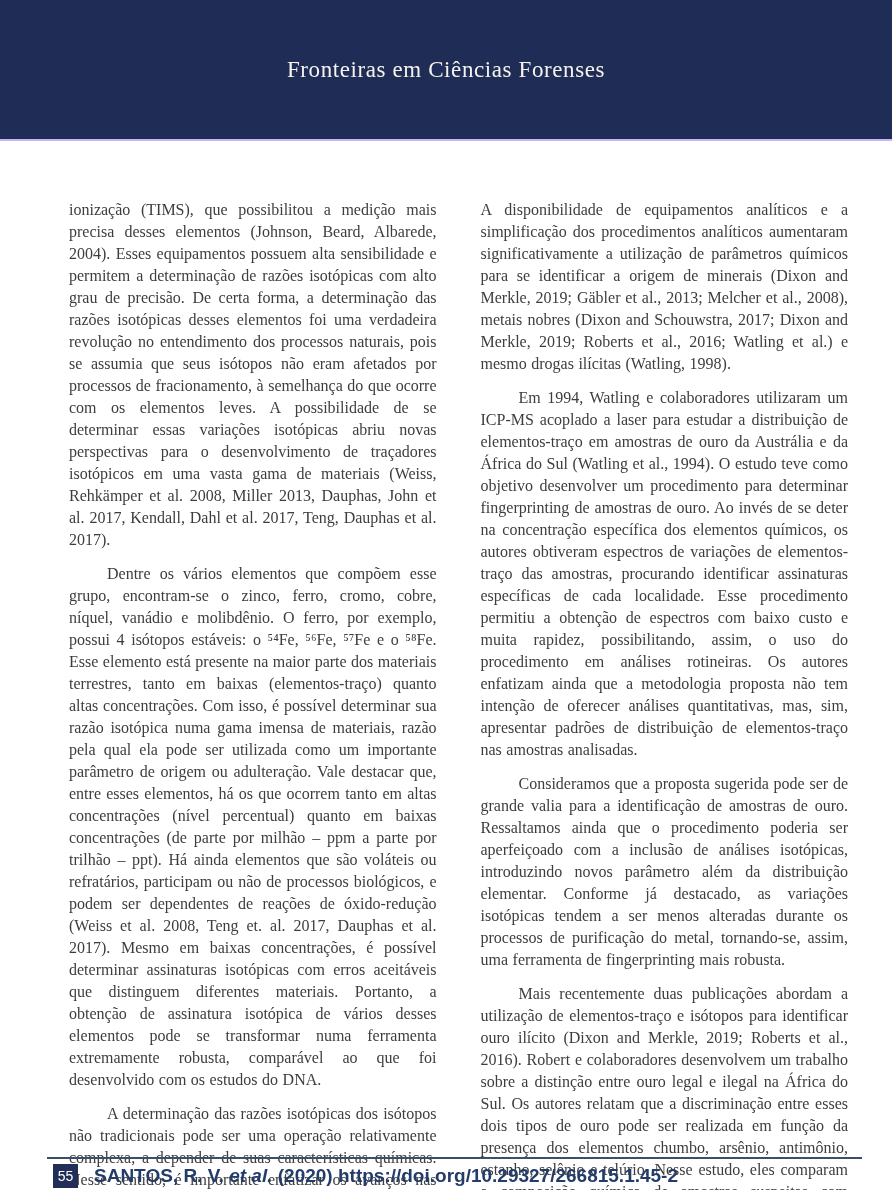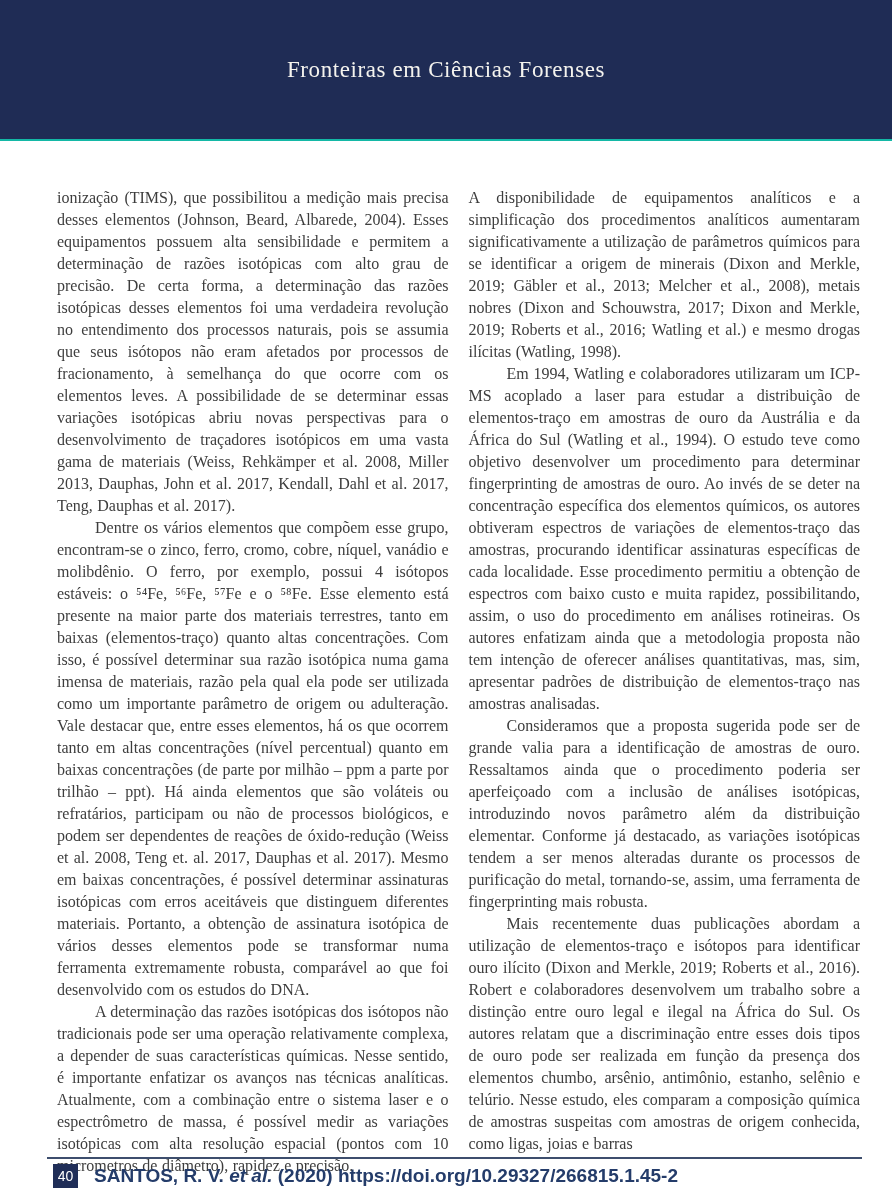--- a/index.html
+++ b/index.html
@@ -9,42 +9,42 @@
     font-family: "Liberation Serif", "DejaVu Serif", serif;
     overflow: hidden;
     position: relative;
   }
   .page { width: 892px; height: 1190px; position: relative; }
 
   
   .band {
     height: 139px;
     background: #1f2c55;
-    border-bottom: 2px solid #14b8a6;
+    border-bottom: 2px solid #c4b5fd;
     display: flex; align-items: center; justify-content: center;
   }
   .band-title {
     margin: 0;
     font-family: "Liberation Serif", "DejaVu Serif", serif;
     font-weight: normal;
     font-size: 23px;
     letter-spacing: 0.6px;
     color: #f4f3ee;
   }
 
   
   .content {
     display: flex;
     padding: 46px 32px 0 57px;
     gap: 20px;
     box-sizing: border-box;
   }
   .col { width: 392px; }
   .body-p {
-    margin: 0;
+    margin: 12px;
     font-size: 16px;
     line-height: 22px;
     text-align: justify;
     color: #3d3d3d;
     word-spacing: 0.5px;
   }
   .indent { text-indent: 38px; }
 
   .section-heading {
     margin: 0 0 16px 0;
@@ -113,21 +113,21 @@
       <p class="body-p indent">Consideramos que a proposta sugerida pode ser de grande valia para a identificação de amostras de ouro. Ressaltamos ainda que o procedimento poderia ser aperfeiçoado com a inclusão de análises isotópicas, introduzindo novos parâmetro além da distribuição elementar. Conforme já destacado, as variações isotópicas tendem a ser menos alteradas durante os processos de purificação do metal, tornando-se, assim, uma ferramenta de fingerprinting mais robusta.</p>
       <p class="body-p indent">Mais recentemente duas publicações abordam a utilização de elementos-traço e isótopos para identificar ouro ilícito (Dixon and Merkle, 2019; Roberts et al., 2016). Robert e colaboradores desenvolvem um trabalho sobre a distinção entre ouro legal e ilegal na África do Sul. Os autores relatam que a discriminação entre esses dois tipos de ouro pode ser realizada em função da presença dos elementos chumbo, arsênio, antimônio, estanho, selênio e telúrio. Nesse estudo, eles comparam a composição química de amostras suspeitas com amostras de origem conhecida, como ligas, joias e barras</p>
     </section>
 
   </main>
 
   <footer class="footer">
     <div class="footer-rule"></div>
     <div class="footer-row">
       <div class="page-number-box">
-        <span>40</span>
+        <span>55</span>
       </div>
       <div class="citation">
         <span>SANTOS, R. V.</span>
         <span class="italic">et al.</span>
         <span>(2020) https://doi.org/10.29327/266815.1.45-2</span>
       </div>
     </div>
   </footer>
 
 </div>

